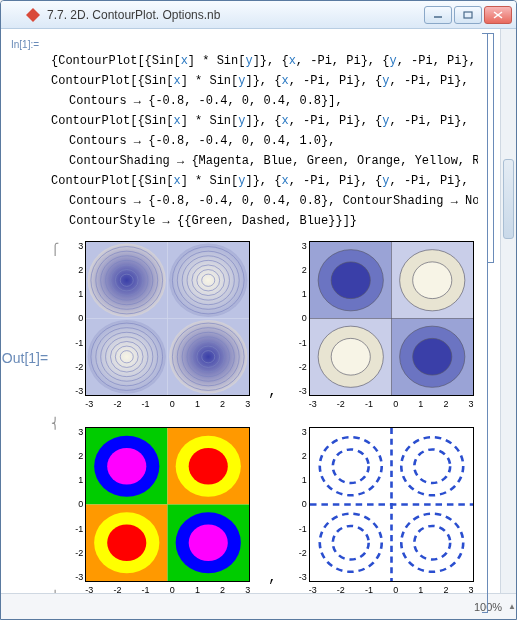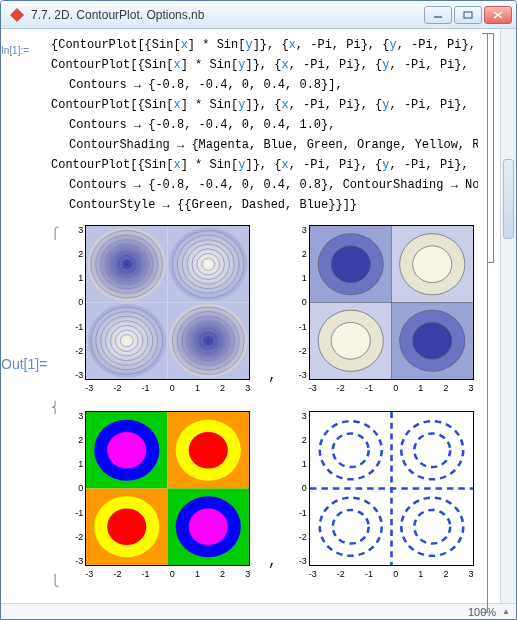--- a/index.html
+++ b/index.html
@@ -20,21 +20,21 @@
     border-radius: 4px 4px 0 0;
     overflow: hidden;
     box-shadow: 0 0 3px rgba(0,0,0,.2);
   }
   .titlebar {
     height: 28px;
     background: linear-gradient(#f7fbff, #dce9f7);
     border-bottom: 1px solid #b8cde2;
     display: flex;
     align-items: center;
-    padding: 0 4px 0 8px;
+    padding: 0 4px 0 24px;
     gap: 6px;
   }
   .app-icon {
     width: 16px; height: 16px;
     display: flex; align-items: center; justify-content: center;
   }
   .app-icon svg { width: 16px; height: 16px; }
   .title {
     flex: 1;
     color: #3b3b3b;
@@ -61,31 +61,32 @@
   .content {
     flex: 1;
     display: flex;
     min-height: 0;
     font-family: Consolas, "Courier New", monospace;
     font-size: 12px;
     color: #000;
   }
   .gutter {
     width: 50px;
-    padding: 12px 2px 0 0;
-    text-align: left;
+    padding: 6px 2px 0 0;
+    text-align: center;
     color: #6a8bb8;
     font-size: 10px;
     font-family: "Segoe UI", Arial, sans-serif;
   }
   .notebook {
     flex: 1;
     padding: 6px 0 6px 0;
     overflow: hidden;
     position: relative;
+    margin-top: 16px;
   }
   .cellbracket-area {
     width: 22px;
     position: relative;
     padding-top: 6px;
   }
   .bracket {
     position: absolute;
     right: 6px;
     width: 6px;
@@ -157,27 +158,27 @@
     font-family: Arial, sans-serif;
   }
   .ticks-x { left: 22px; top: 162px; width: 165px; height: 14px; display: flex; justify-content: space-between; }
   .ticks-y { left: 0; top: 4px; width: 20px; height: 155px; display: flex; flex-direction: column; justify-content: space-between; align-items: flex-end; }
   .comma-sep {
     align-self: flex-end;
     padding-bottom: 18px;
     font-size: 14px;
   }
   .statusbar {
-    height: 16px;
+    height: 26px;
     border-top: 1px solid #cfd8e2;
     background: #f4f6f9;
     display: flex;
     align-items: center;
     justify-content: flex-end;
-    padding: 0 6px;
+    padding: 0 0;
     gap: 6px;
     font-size: 11px;
     color: #555;
   }
   .zoom-caret { font-size: 8px; color: #777; }
   .brace {
     font-family: Arial, sans-serif;
     color: #888;
     font-size: 11px;
   }

